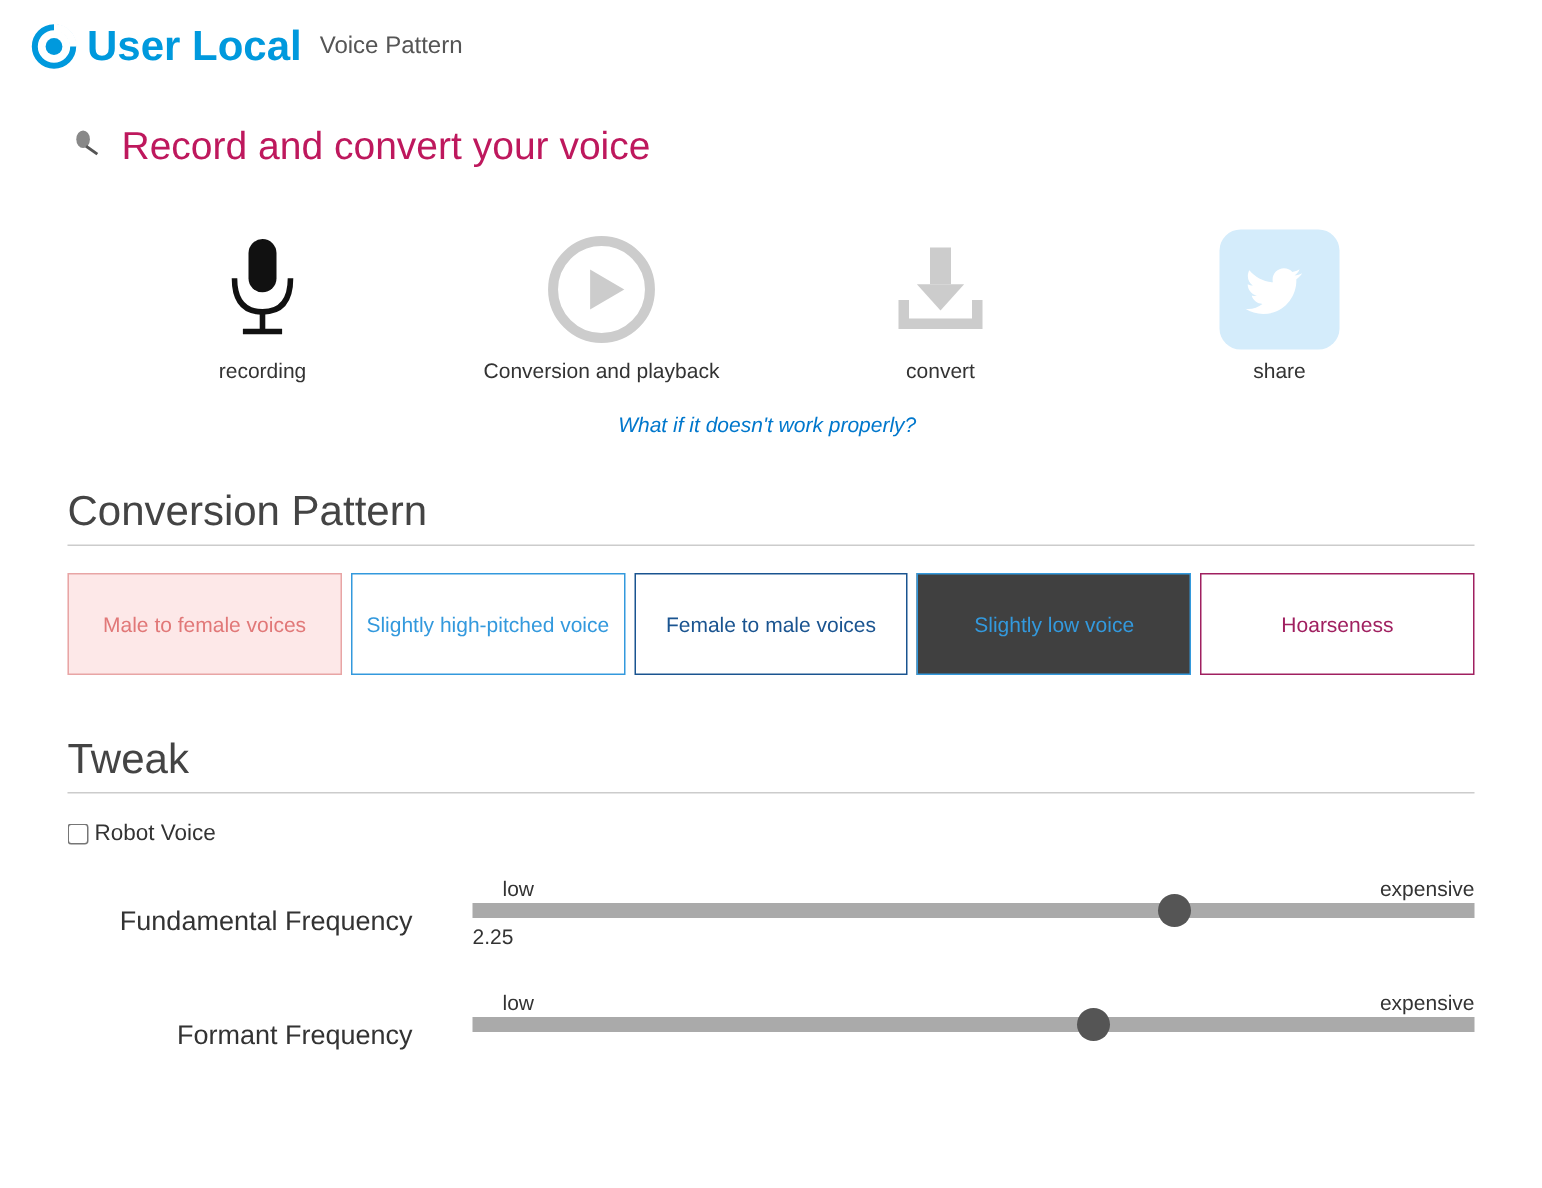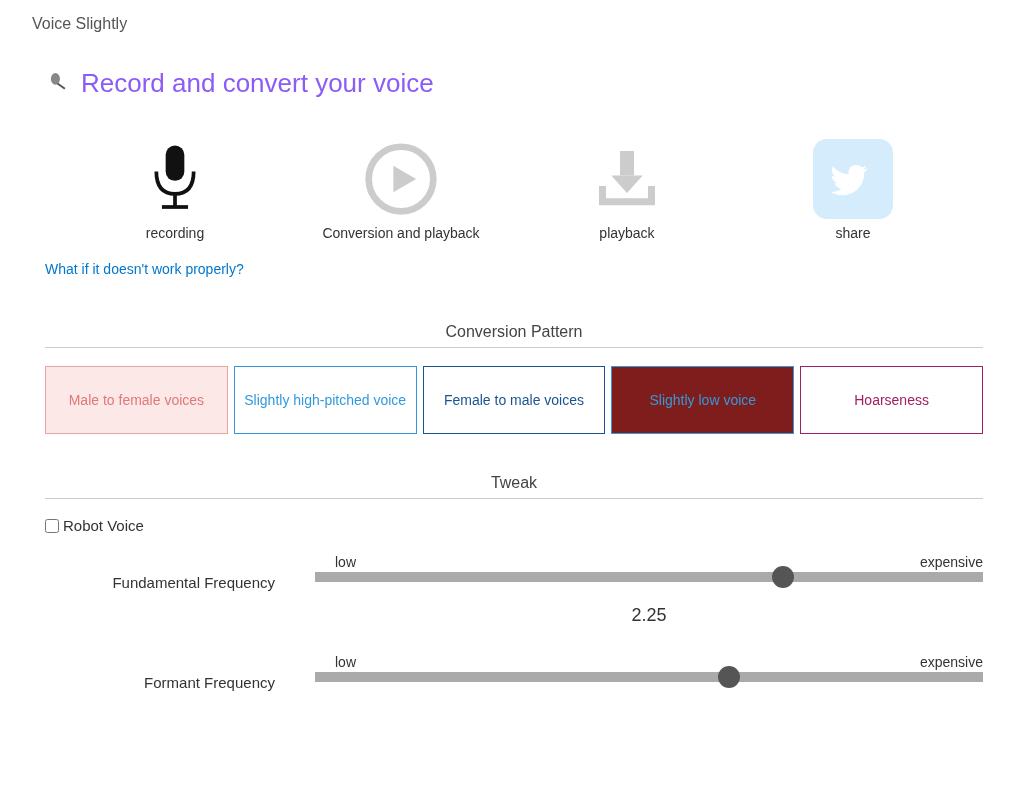--- a/index.html
+++ b/index.html
@@ -2,52 +2,60 @@
 <html><head>
 <meta charset="utf-8">
 <style>
   * { box-sizing: border-box; margin: 0; padding: 0; }
   body { font-family: Arial, sans-serif; background: #fff; color: #333; width: 1028px; }
   .header { display: flex; align-items: center; padding: 15px 20px; }
   .logo { color: #0099dd; font-size: 28px; font-weight: bold; display: flex; align-items: center; }
   .logo-icon { width: 32px; height: 32px; margin-right: 6px; }
   .subtitle { color: #555; font-size: 16px; margin-left: 12px; }
   .container { padding: 20px 45px; }
-  .page-title { display: flex; align-items: center; font-size: 26px; color: #8b5cf6; margin-bottom: 40px; font-weight: normal; }
+  .page-title { display: flex; align-items: center; font-size: 26px; color: #be185d; margin-bottom: 40px; font-weight: normal; }
   .mic-small { width: 26px; height: 26px; margin-right: 10px; }
   .actions { display: flex; justify-content: space-between; width: 100%; margin-bottom: 20px; padding: 0 50px; }
   .action-item { display: flex; flex-direction: column; align-items: center; width: 160px; }
   .action-icon { width: 80px; height: 80px; display: flex; align-items: center; justify-content: center; margin-bottom: 6px; }
   .action-label { font-size: 14px; color: #333; text-align: right; }
-  .help-link { display: block; text-align: left; color: #0077cc; font-size: 14px; margin-bottom: 46px; margin-right: 5px; }
-  .section-title { font-size: 16px; color: #444; font-weight: normal; border-bottom: 1px solid #ccc; padding-bottom: 6px; margin-bottom: 18px; text-align: center; }
+  .help-link { display: block; text-align: center; color: #0077cc; font-size: 14px; margin-bottom: 34px; margin-right: 5px; font-style: italic; }
+  .section-title { font-size: 28px; color: #444; font-weight: normal; border-bottom: 1px solid #ccc; padding-bottom: 6px; margin-bottom: 18px; }
   .patterns { display: flex; justify-content: space-between; gap: 6px; margin-bottom: 40px; }
   .pattern-card { flex: 1; border: 1px solid; padding: 14px 8px; text-align: center; font-size: 14px; cursor: pointer; display: flex; align-items: center; justify-content: center; min-height: 68px; }
   .pattern-m2f { border-color: #e8a5a5; color: #e17878; background: #fde8e8; }
   .pattern-f2m { border-color: #1a5490; color: #1a5490; background: #fff; }
   .pattern-high { border-color: #3399dd; color: #3399dd; background: #fff; }
-  .pattern-low { border-color: #3399dd; color: #3399dd; background: #7f1d1d; }
+  .pattern-low { border-color: #3399dd; color: #3399dd; background: #404040; }
   .pattern-hoarse { border-color: #a02060; color: #a02060; background: #fff; }
   .tweak-section { margin-top: 10px; }
   .checkbox-row { display: flex; align-items: center; margin-bottom: 20px; font-size: 15px; }
   .checkbox-row input { margin-right: 4px; width: 14px; height: 14px; }
   .slider-row { display: flex; align-items: flex-start; margin-bottom: 28px; }
-  .slider-label { width: 270px; text-align: right; padding-right: 40px; font-size: 15px; color: #333; padding-top: 20px; }
+  .slider-label { width: 270px; text-align: right; padding-right: 40px; font-size: 18px; color: #333; padding-top: 20px; }
   .slider-wrap { flex: 1; position: relative; }
   .slider-ends { display: flex; justify-content: space-between; font-size: 14px; color: #333; margin-bottom: 2px; margin-left: 20px; }
   .slider-track { position: relative; height: 10px; background: #aaa; width: 100%; }
   .slider-thumb { position: absolute; top: 50%; transform: translate(-50%, -50%); width: 22px; height: 22px; background: #555; border-radius: 50%; cursor: pointer; }
-  .slider-value { text-align: center; font-size: 18px; color: #333; margin-top: 23px; }
+  .slider-value { text-align: left; font-size: 14px; color: #333; margin-top: 4px; }
   .twitter-box { width: 80px; height: 80px; background: #d4ecfb; border-radius: 14px; display: flex; align-items: center; justify-content: center; }
 </style>
 </head>
 <body>
 
 <div class="header">
-  <span class="subtitle">Voice Slightly</span>
+  <div class="logo">
+    <svg class="logo-icon" viewBox="0 0 40 40">
+      <circle cx="20" cy="20" r="16" fill="none" stroke="#0099dd" stroke-width="5"></circle>
+      <path d="M20 4 A16 16 0 0 1 36 20" fill="none" stroke="#fff" stroke-width="6"></path>
+      <circle cx="20" cy="20" r="7" fill="#0099dd"></circle>
+    </svg>
+    <span>User Local</span>
+  </div>
+  <span class="subtitle">Voice Pattern</span>
 </div>
 
 <div class="container">
   <h1 class="page-title">
     <svg class="mic-small" viewBox="0 0 40 40">
       <ellipse cx="16" cy="12" rx="7" ry="9" fill="#888"></ellipse>
       <rect x="20" y="18" width="14" height="3" fill="#555" transform="rotate(35 20 18)"></rect>
     </svg>
     <span>Record and convert your voice</span>
   </h1>
@@ -76,21 +84,21 @@
     </div>
 
     <div class="action-item">
       <div class="action-icon">
         <svg viewBox="0 0 80 80" width="70" height="70">
           <rect x="32" y="8" width="16" height="28" fill="#ccc"></rect>
           <polygon points="22,36 58,36 40,56" fill="#ccc"></polygon>
           <path d="M12 48 L12 66 L68 66 L68 48" fill="none" stroke="#ccc" stroke-width="8"></path>
         </svg>
       </div>
-      <span class="action-label">playback</span>
+      <span class="action-label">convert</span>
     </div>
 
     <div class="action-item">
       <div class="action-icon">
         <div class="twitter-box">
           <svg viewBox="0 0 50 50" width="48" height="48">
             <path d="M40 14 c-1.5 0.7-3 1.1-4.6 1.3 1.6-1 2.9-2.6 3.5-4.4 -1.5 0.9-3.2 1.6-5 1.9 -1.5-1.6-3.5-2.5-5.8-2.5 -4.4 0-7.9 3.6-7.9 7.9 0 0.6 0.1 1.2 0.2 1.8 -6.6-0.3-12.4-3.5-16.3-8.3 -0.7 1.2-1.1 2.6-1.1 4 0 2.8 1.4 5.2 3.5 6.6 -1.3 0-2.5-0.4-3.6-1 0 3.9 2.8 7.1 6.4 7.9 -0.7 0.2-1.4 0.3-2.1 0.3 -0.5 0-1 0-1.5-0.1 1 3.2 4 5.5 7.5 5.6 -2.8 2.2-6.3 3.5-10 3.5 -0.7 0-1.3 0-1.9-0.1 3.6 2.3 7.8 3.6 12.4 3.6 14.9 0 23-12.3 23-23 0-0.4 0-0.7 0-1.1 1.6-1.1 3-2.6 4.1-4.2z" fill="#fff"></path>
           </svg>
         </div>
       </div>

